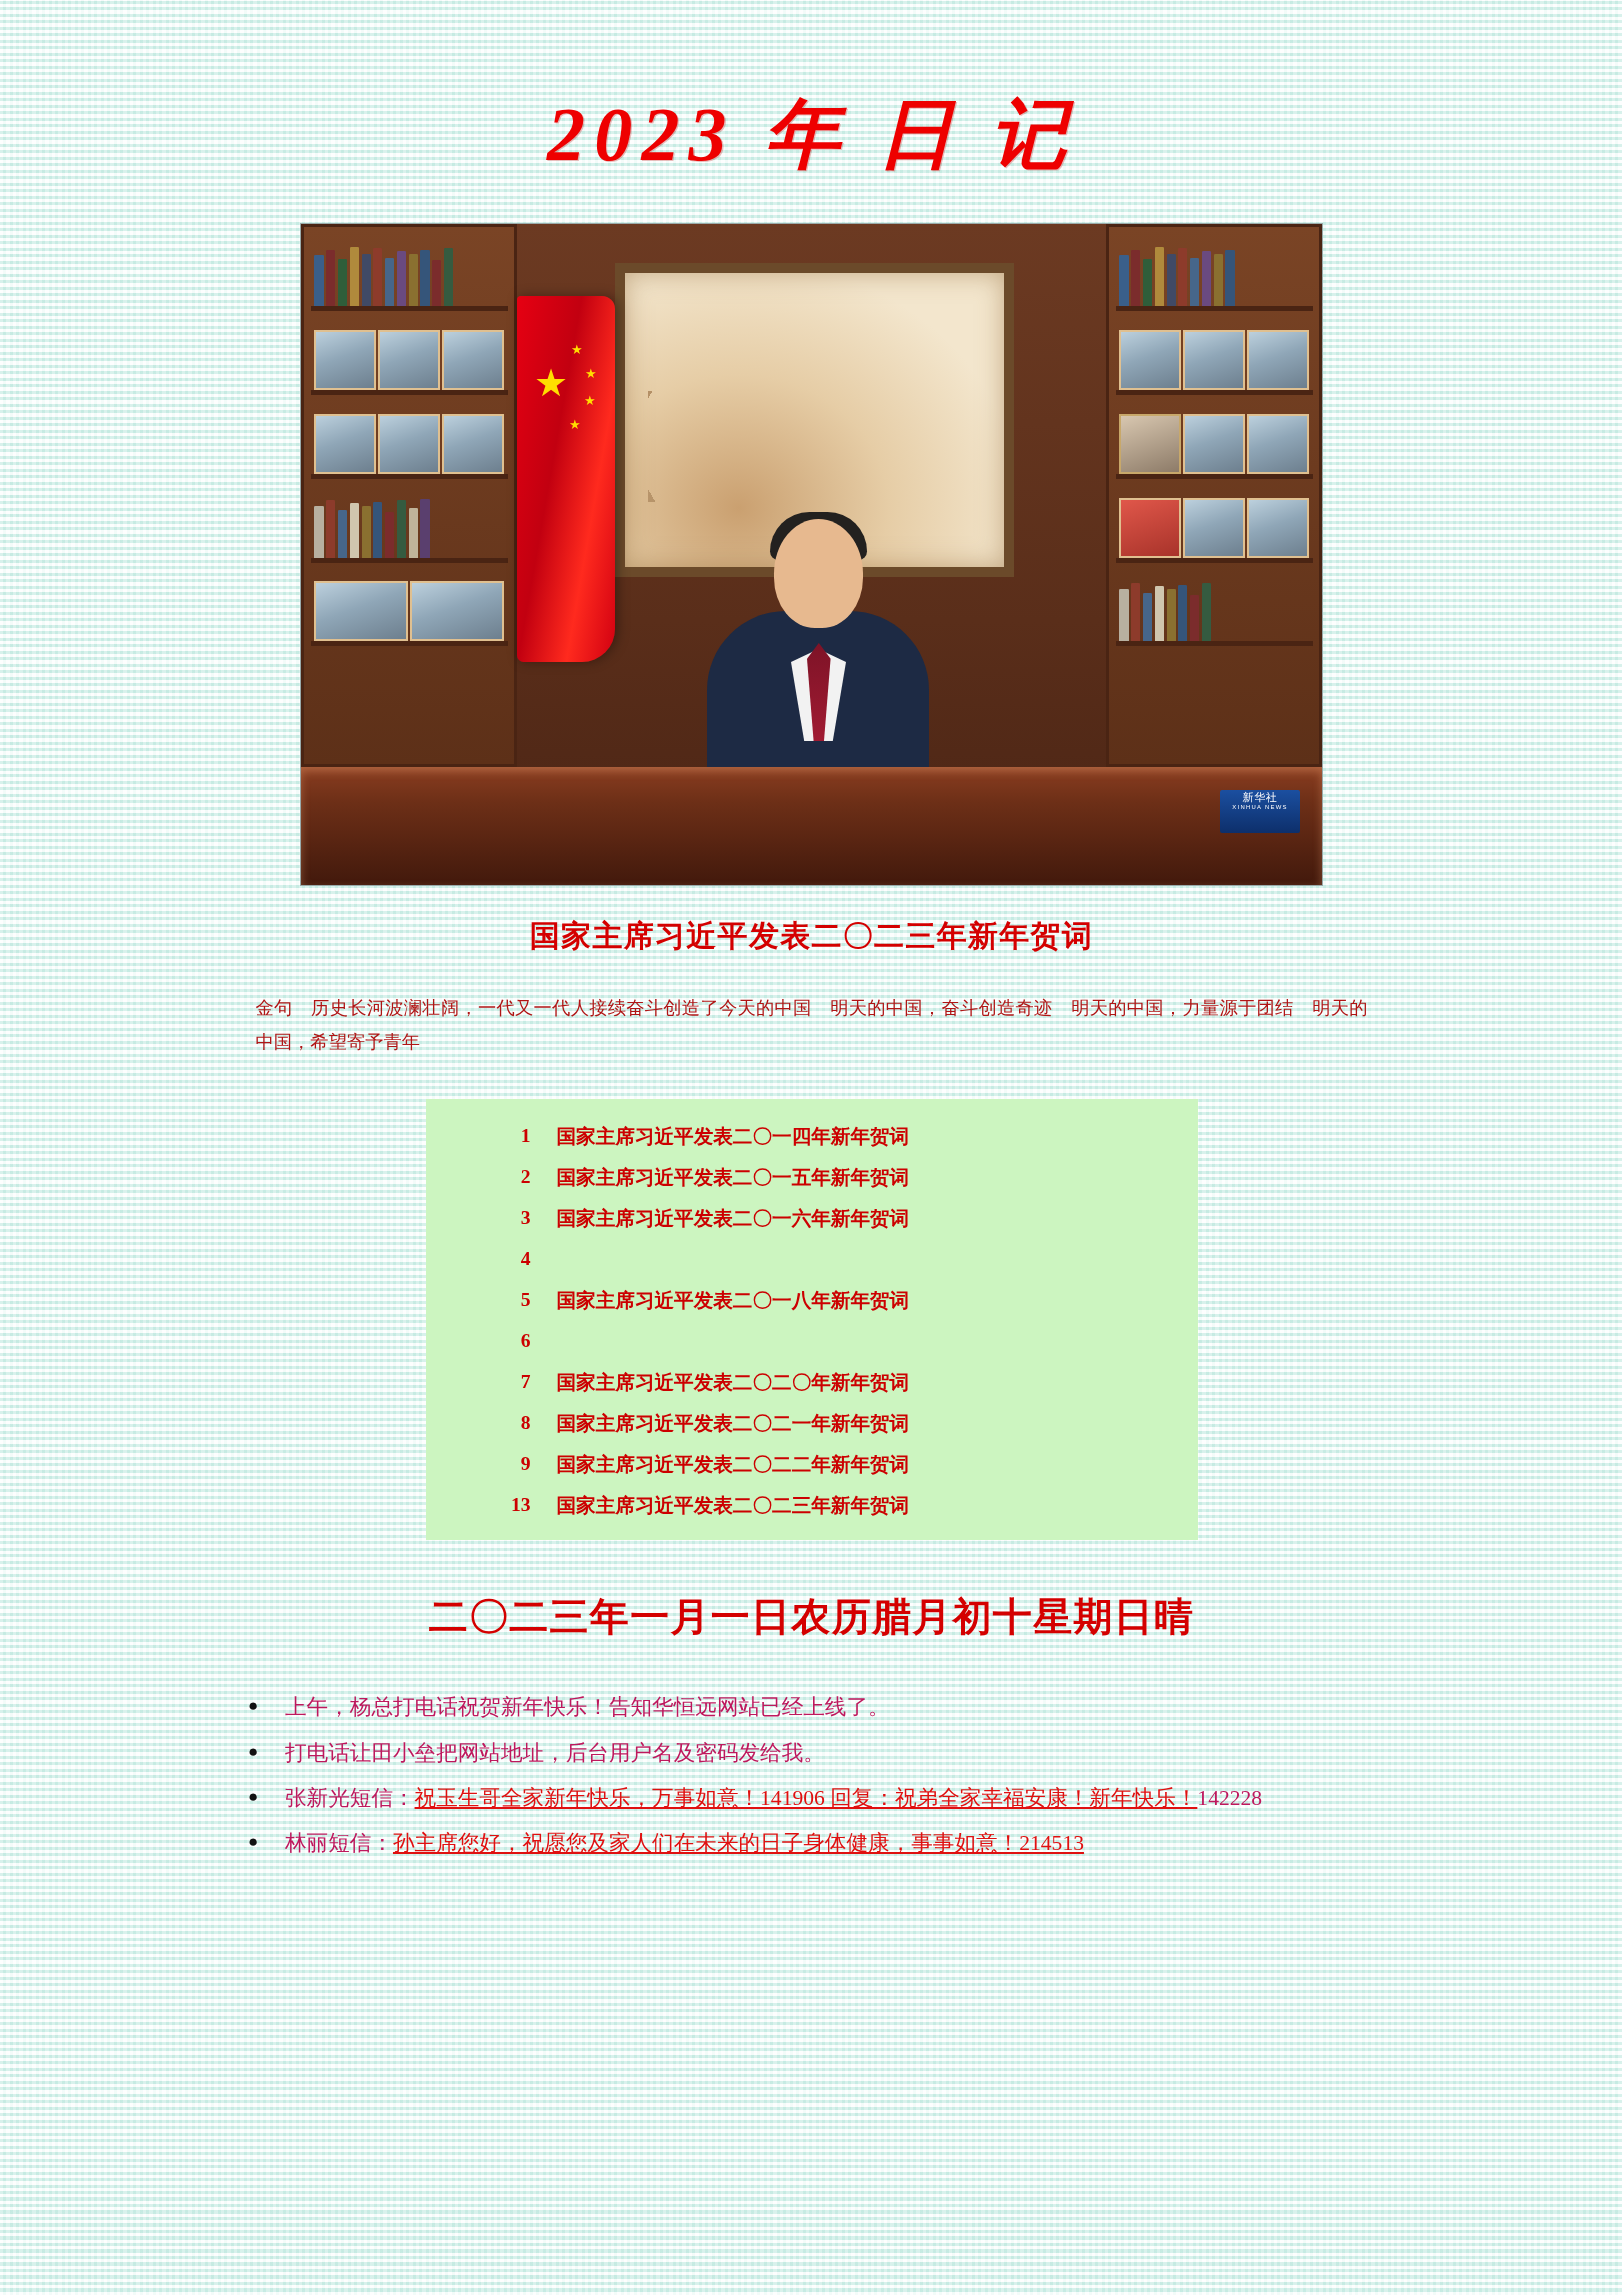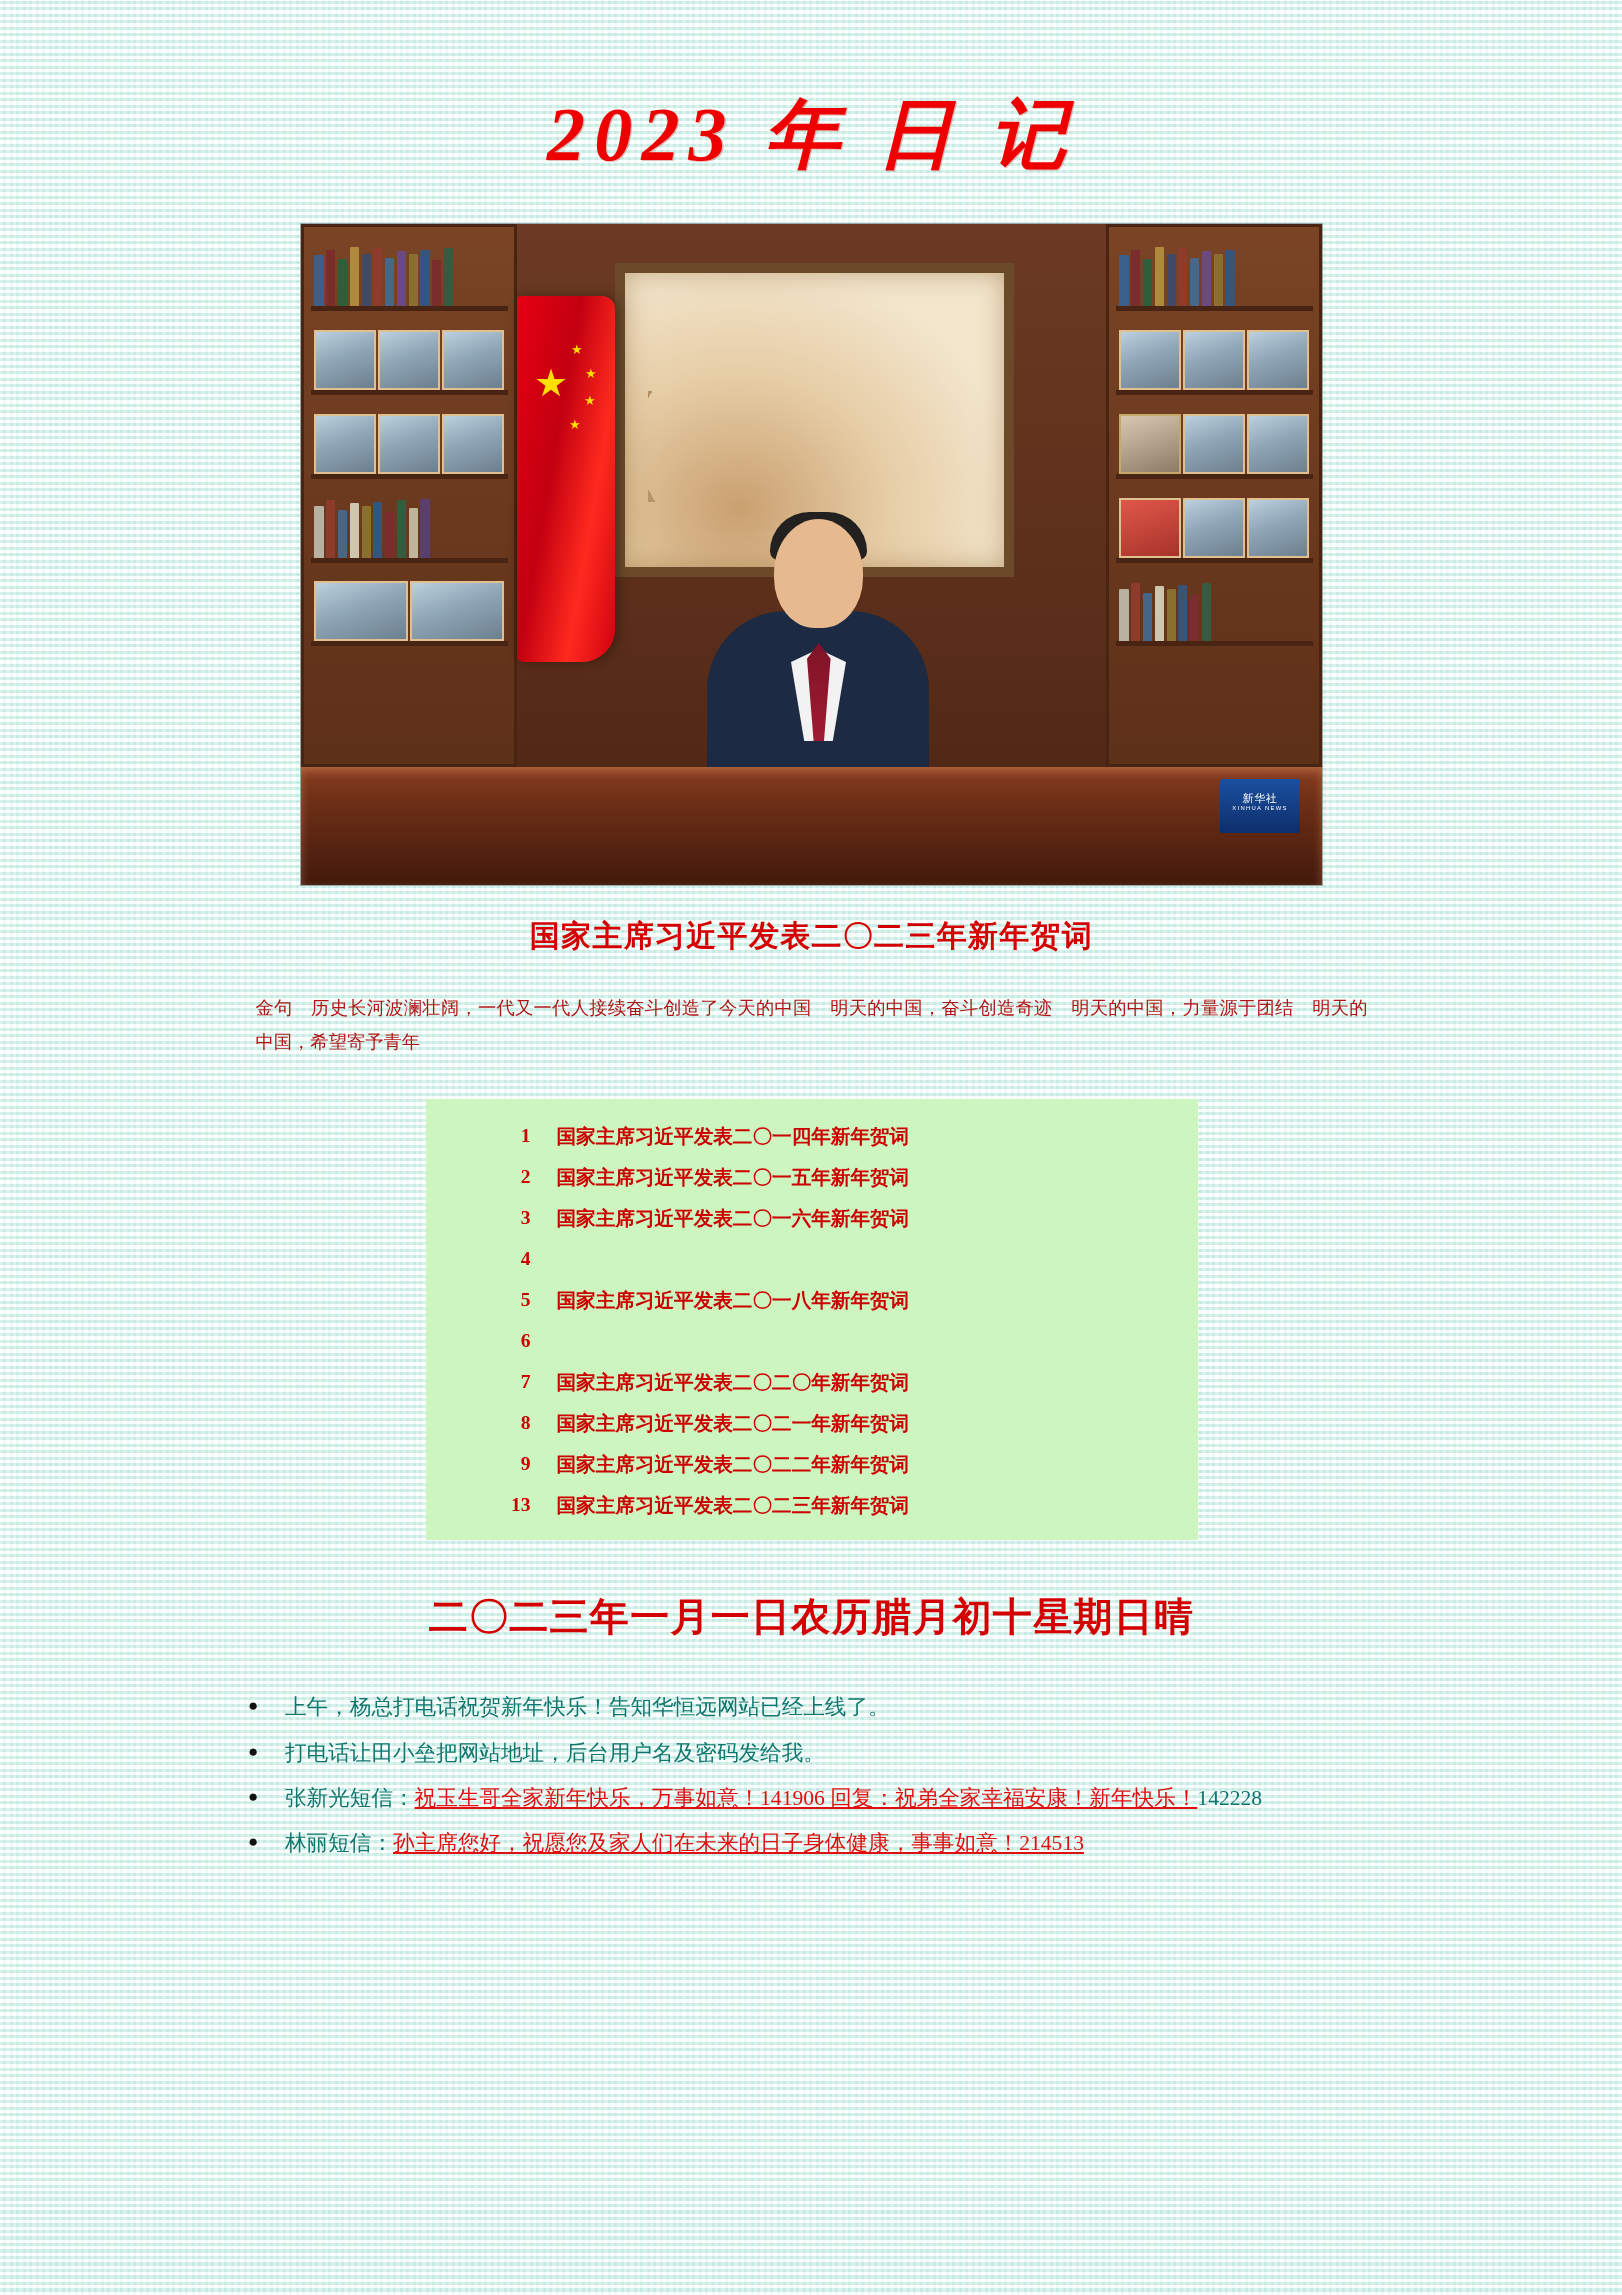--- a/index.html
+++ b/index.html
@@ -183,28 +183,28 @@
     bottom: 11.8px; left: 84px;
     width: 81px; height: 37px;
     background: #e7b98f;
     border-radius: 18.3px;
   }
   .logo-badge {
     position: absolute;
     right: 22px;
     bottom: 52px;
     width: 80px;
-    height: 54px;
+    height: 43px;
     background: linear-gradient(180deg,#1b4fa0,#0d2f6b);
     color: #fff;
     font-size: 11px;
     text-align: center;
     font-family: "Liberation Sans", sans-serif;
     line-height: 1.15;
-    padding-top: 13px;
+    padding-top: 1px;
     box-sizing: border-box;
     border-radius: 2px;
     letter-spacing: 0.7px;
   }
   .logo-badge small {
     display: block;
     font-size: 5.9px;
     letter-spacing: 1.3px;
   }
 
@@ -280,21 +280,21 @@
   .bullet {
     width: 37px;
     flex: none;
     font-size: 17px;
     line-height: 1.9;
     color: #111;
     text-align: left;
   }
   .entry .body { flex: 1; }
   .red { color: #e01010; text-decoration: underline; }
-  .black { color: #0f766e; }
+  .black { color: #be185d; }
 </style>
 </head>
 <body>
 
 <div class="page">
 
   <div class="title">2023 年 日 记</div>
 
   <div class="photo-wrap">
     <div class="bg-wall"></div>

